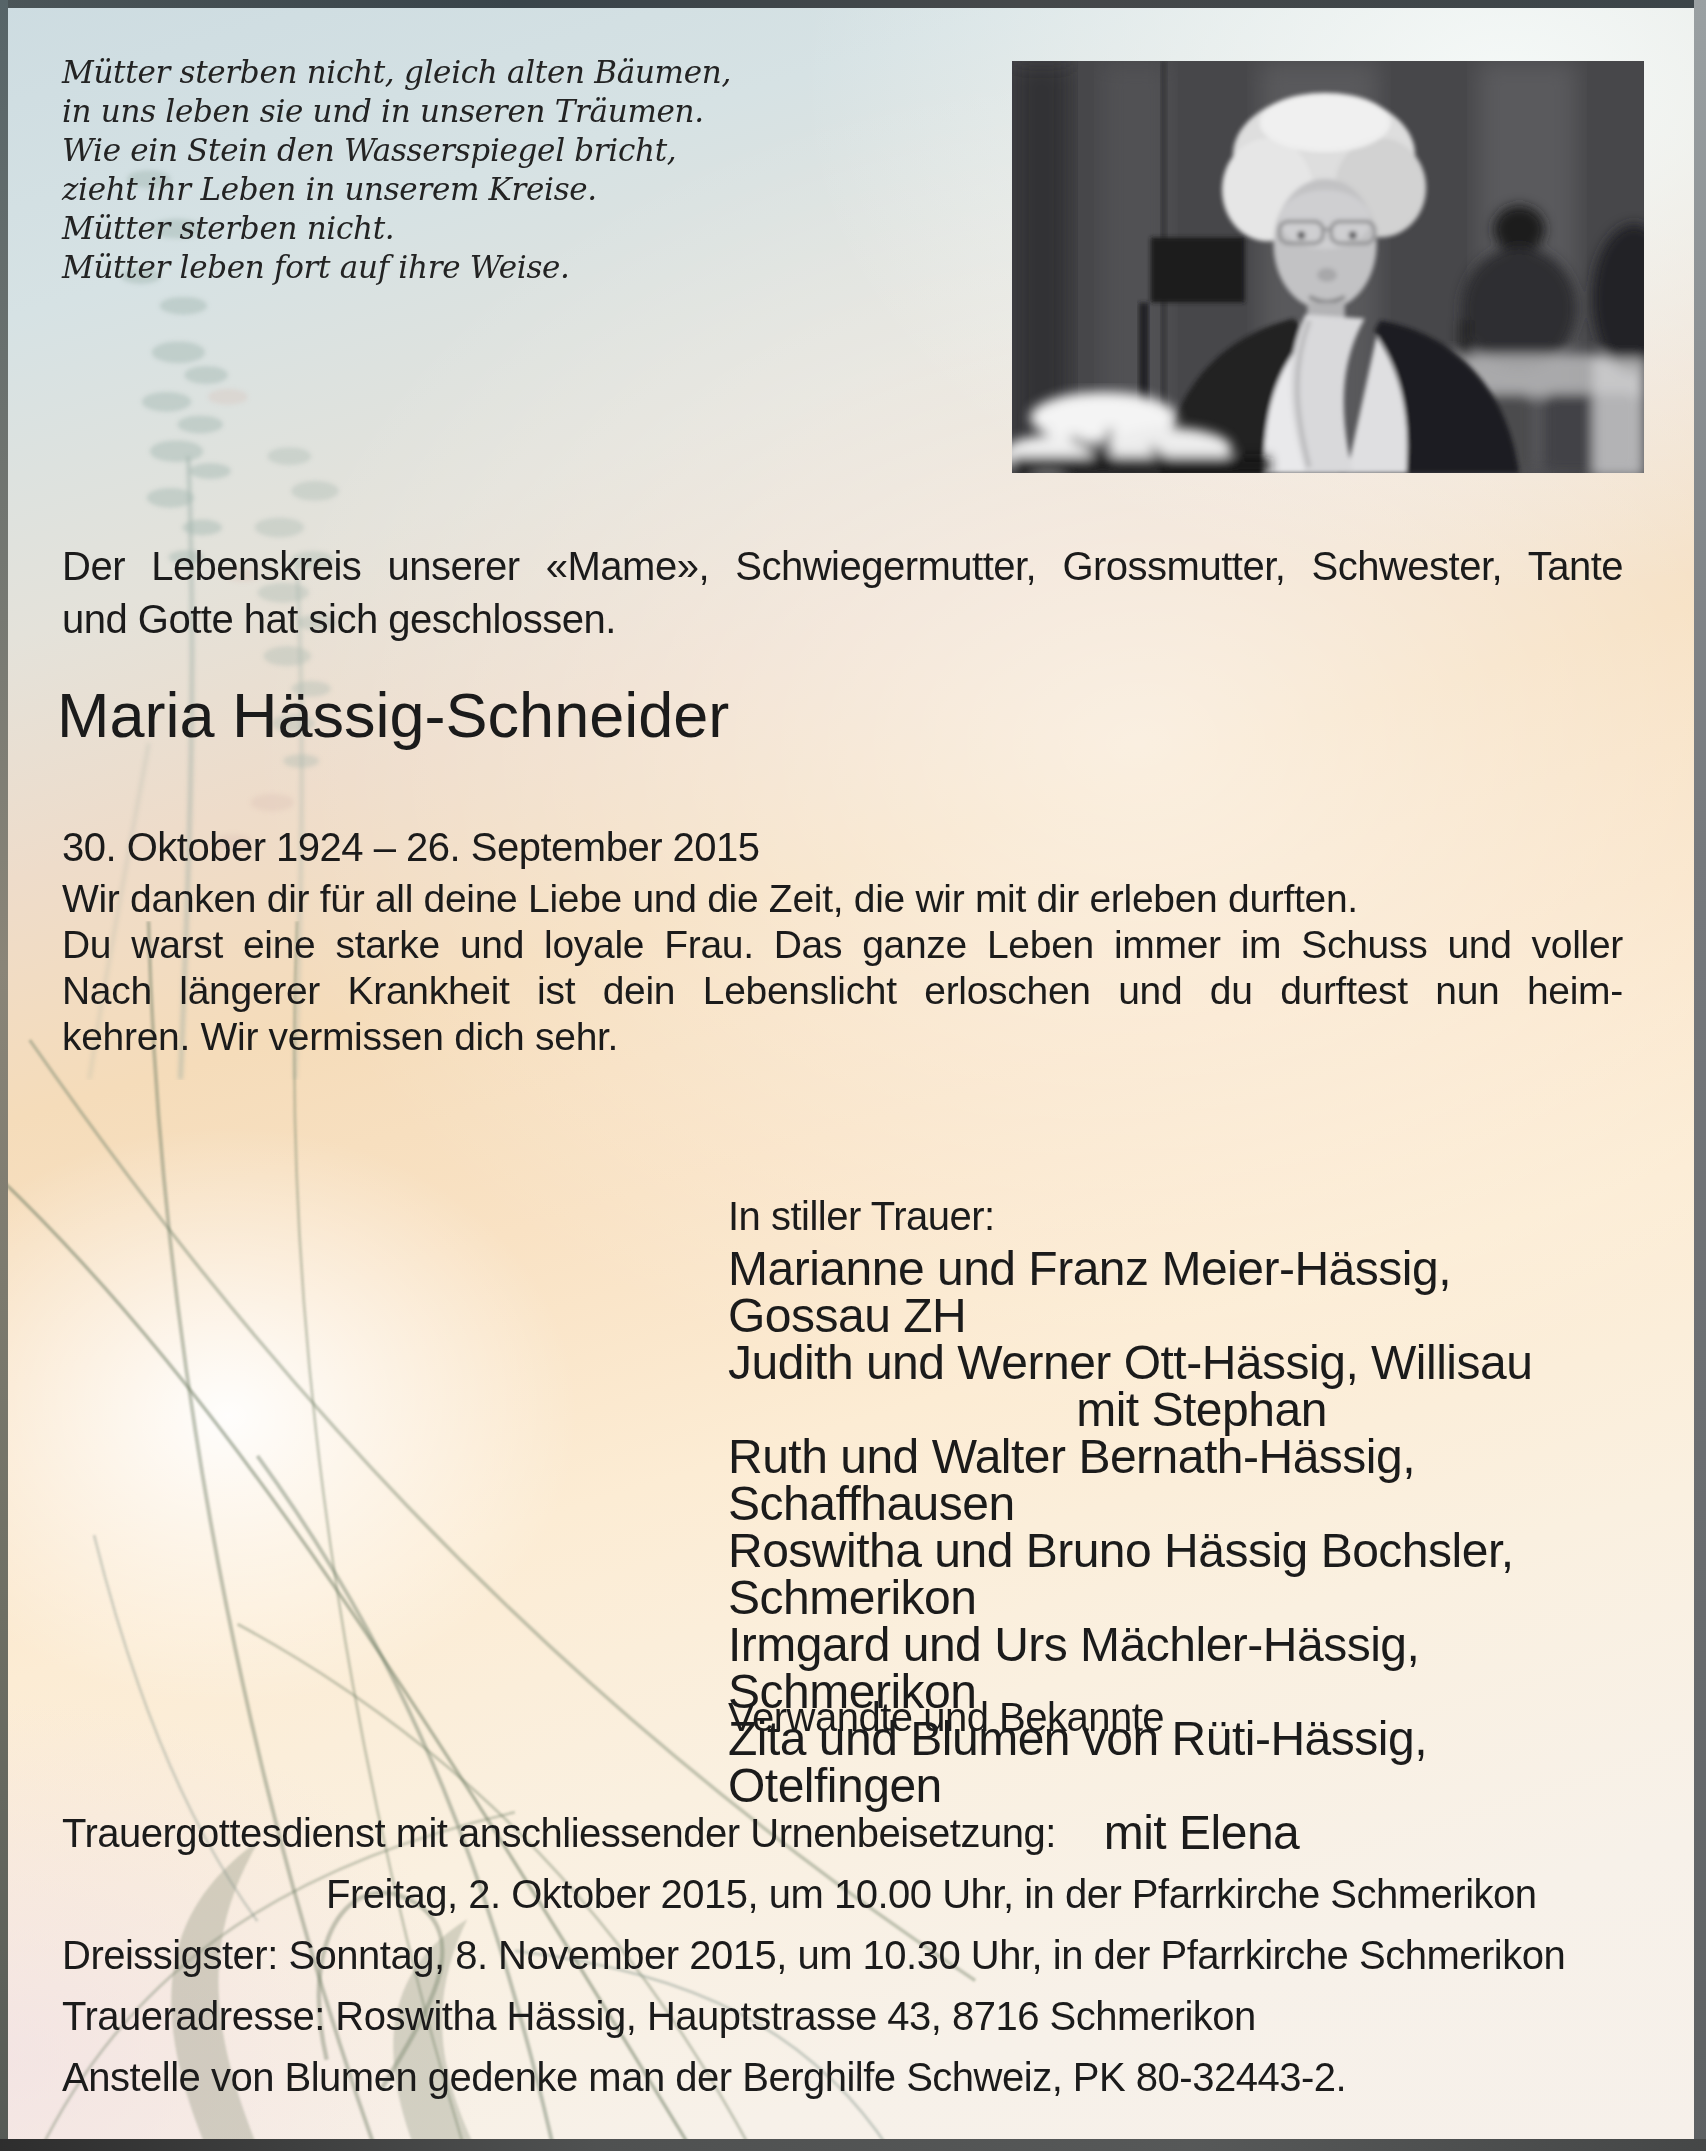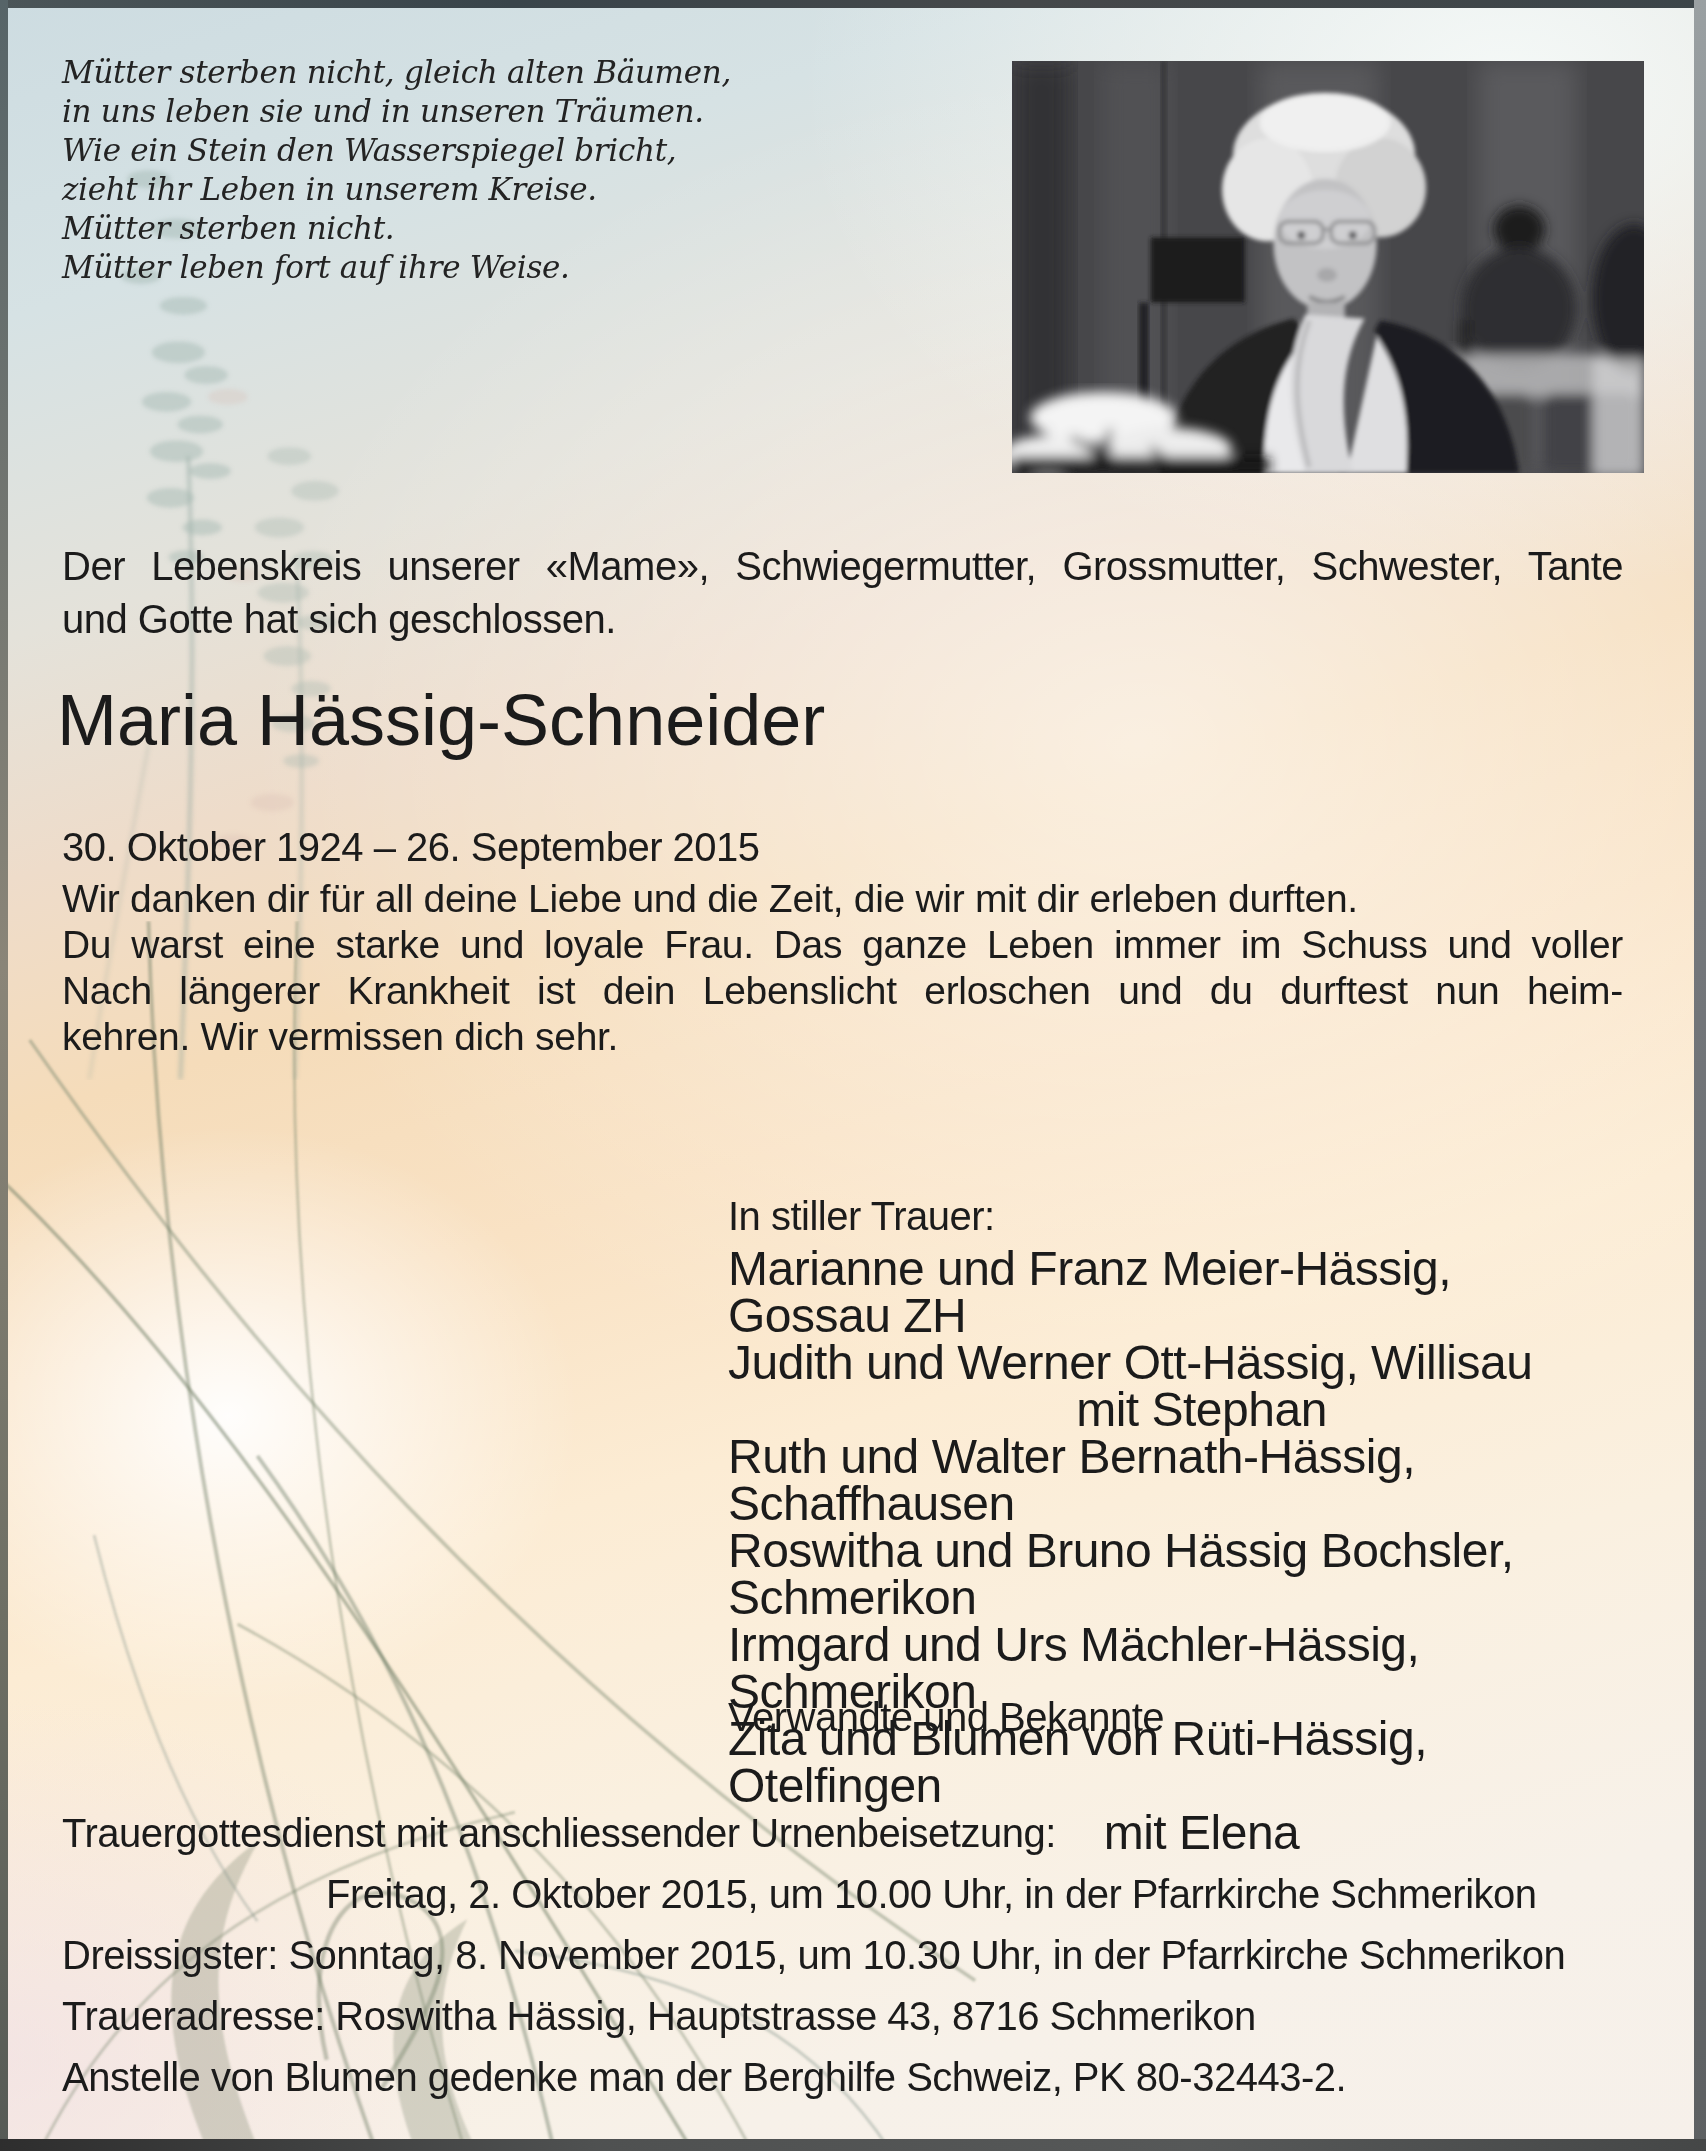--- a/index.html
+++ b/index.html
@@ -33,21 +33,21 @@
   .bar-bottom{left:0;bottom:0;width:100%;height:12px;background:linear-gradient(90deg,#2e2e2e,#4f5151 35%,#565858 70%,#454747);}
 
   .deco{position:absolute; pointer-events:none;}
 
   
   .poem{position:absolute; left:62px; top:53px; font-family:"DejaVu Serif", serif;
         font-style:italic; font-size:31px; line-height:39px; color:#232323; letter-spacing:-0.3px;}
   .photo{position:absolute; left:1012px; top:61px; width:632px; height:412px; overflow:hidden; background:#3c3c3e;}
   .photo svg{display:block;}
   .intro{position:absolute; left:62px; top:540px; width:1561px; font-size:40px; line-height:53px; letter-spacing:-0.5px;}
-  .name{position:absolute; left:57px; top:681px; margin:0; font-size:72px; font-weight:normal;
+  .name{position:absolute; left:57px; top:681px; margin:0; font-size:63px; font-weight:normal;
         letter-spacing:0px; line-height:1.1; white-space:nowrap;}
   .dates{position:absolute; left:62px; top:825px; font-size:40px; letter-spacing:-0.5px;}
   .tribute{position:absolute; left:62px; top:876px; width:1561px; font-size:39px; line-height:46px; letter-spacing:-0.3px;}
   .mourn-head{position:absolute; left:728px; top:1194px; font-size:40px; letter-spacing:-0.5px;}
   .mourners{position:absolute; left:728px; top:1245px; width:891px; font-size:48px; line-height:47px; letter-spacing:-0.5px;}
   .closing{position:absolute; left:728px; top:1695px; font-size:40px; letter-spacing:-0.5px;}
   .service{position:absolute; left:62px; top:1808px; width:1594px; font-size:40px; line-height:50px; letter-spacing:-0.5px;}
   .service > div + div{margin-top:11px;}
 
   .j{text-align:justify; text-align-last:justify;}

